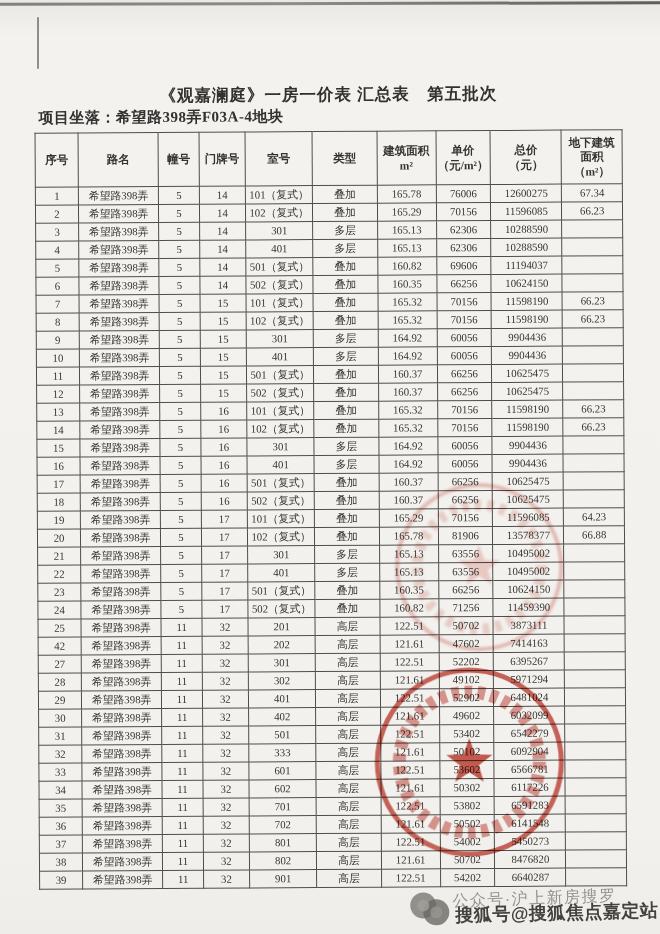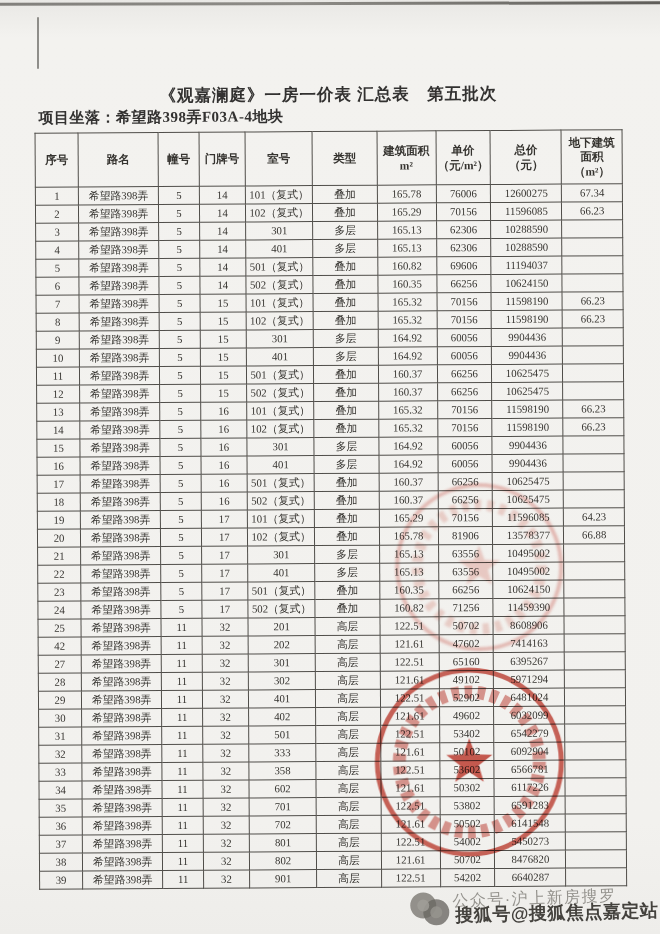--- a/index.html
+++ b/index.html
@@ -392,21 +392,21 @@
         </tr>
         <tr>
           <td>25</td>
           <td>希望路398弄</td>
           <td>11</td>
           <td>32</td>
           <td>201</td>
           <td>高层</td>
           <td>122.51</td>
           <td>50702</td>
-          <td>8608906</td>
+          <td>3873111</td>
           <td></td>
         </tr>
         <tr>
           <td>42</td>
           <td>希望路398弄</td>
           <td>11</td>
           <td>32</td>
           <td>202</td>
           <td>高层</td>
           <td>121.61</td>
@@ -415,21 +415,21 @@
           <td></td>
         </tr>
         <tr>
           <td>27</td>
           <td>希望路398弄</td>
           <td>11</td>
           <td>32</td>
           <td>301</td>
           <td>高层</td>
           <td>122.51</td>
-          <td>65160</td>
+          <td>52202</td>
           <td>6395267</td>
           <td></td>
         </tr>
         <tr>
           <td>28</td>
           <td>希望路398弄</td>
           <td>11</td>
           <td>32</td>
           <td>302</td>
           <td>高层</td>
@@ -484,21 +484,21 @@
           <td>121.61</td>
           <td>50102</td>
           <td>6092904</td>
           <td></td>
         </tr>
         <tr>
           <td>33</td>
           <td>希望路398弄</td>
           <td>11</td>
           <td>32</td>
-          <td>358</td>
+          <td>601</td>
           <td>高层</td>
           <td>122.51</td>
           <td>53602</td>
           <td>6566781</td>
           <td></td>
         </tr>
         <tr>
           <td>34</td>
           <td>希望路398弄</td>
           <td>11</td>

